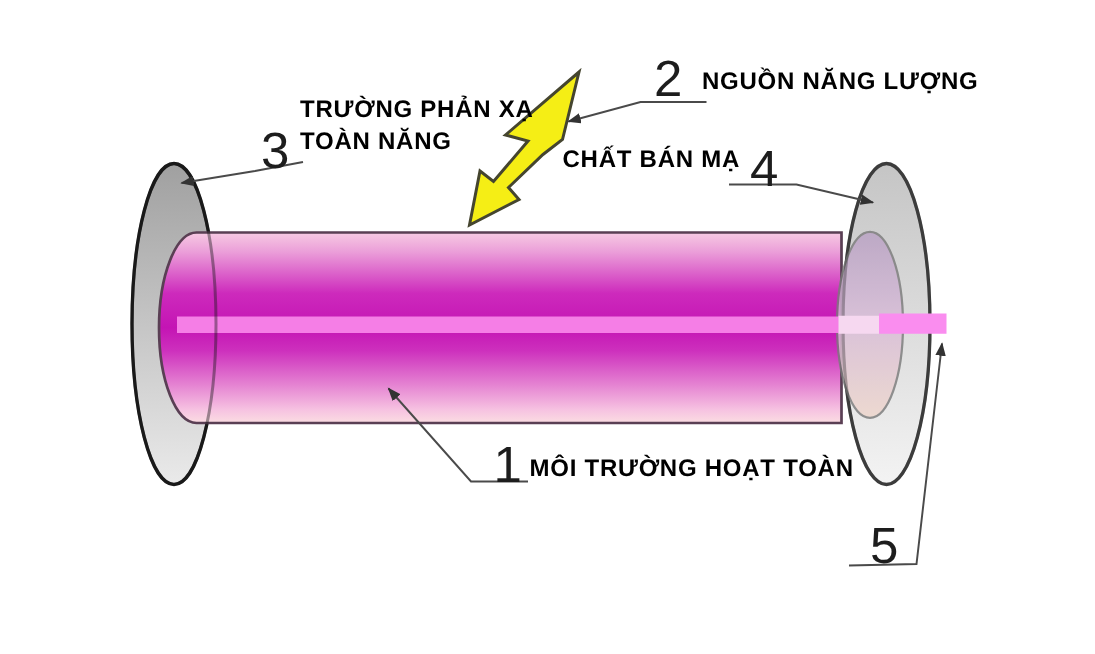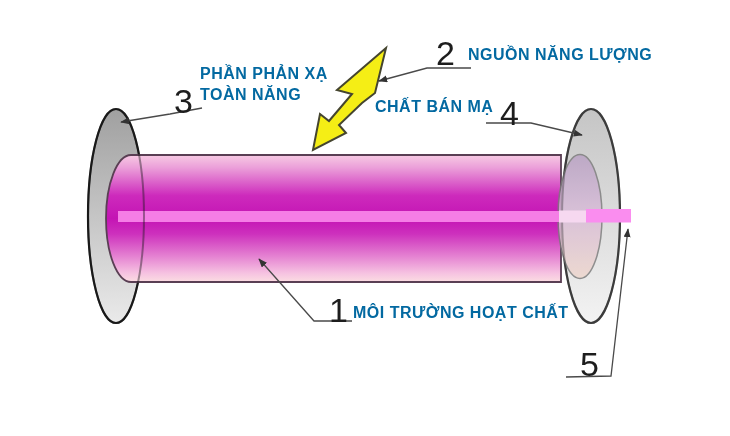--- a/index.html
+++ b/index.html
@@ -2,21 +2,21 @@
 <html><head>
 <meta charset="utf-8">
 <style>
   html,body{margin:0;padding:0;background:#fff;}
   #stage{
     position:relative;width:730px;height:436px;background:#ffffff;
     font-family:"Liberation Sans","DejaVu Sans",sans-serif;overflow:hidden;
   }
   #diagram-svg{position:absolute;left:0;top:0;}
   .lbl{
-    position:absolute;color:#0369a1;font-weight:700;font-size:16px;
+    position:absolute;color:#000000;font-weight:700;font-size:16px;
     letter-spacing:.5px;white-space:nowrap;line-height:1;
   }
   .num{
     position:absolute;color:#1d1d1d;font-weight:400;font-size:34px;
     line-height:1;white-space:nowrap;
   }
 </style>
 </head>
 <body>
 
@@ -72,27 +72,27 @@
     <g fill="none" stroke="#4a4a4a" stroke-width="1.3">
       <polyline points="352,321 314,321 259,259" marker-end="url(#arrow)"></polyline>
       <polyline points="471,68 427,68 379,81" marker-end="url(#arrow)"></polyline>
       <polyline points="202,108 170,114 121,122" marker-end="url(#arrow)"></polyline>
       <polyline points="486,123 531,123 582,135" marker-end="url(#arrow)"></polyline>
       <polyline points="566,377 611,376 628,229" marker-end="url(#arrow)"></polyline>
     </g>
   </svg>
 
   <span class="num" style="left:174px;top:84px">3</span>
-  <span class="lbl" style="left:200px;top:66px">PHẦN PHẢN XẠ</span>
+  <span class="lbl" style="left:200px;top:66px">TRƯỜNG PHẢN XẠ</span>
   <span class="lbl" style="left:200px;top:87px">TOÀN NĂNG</span>
 
   <span class="num" style="left:436px;top:36px">2</span>
   <span class="lbl" style="left:468px;top:47px">NGUỒN NĂNG LƯỢNG</span>
 
   <span class="lbl" style="left:375px;top:99px">CHẤT BÁN MẠ</span>
   <span class="num" style="left:500px;top:96px">4</span>
 
   <span class="num" style="left:329px;top:293px">1</span>
-  <span class="lbl" style="left:353px;top:305px">MÔI TRƯỜNG HOẠT CHẤT</span>
+  <span class="lbl" style="left:353px;top:305px">MÔI TRƯỜNG HOẠT TOÀN</span>
 
   <span class="num" style="left:580px;top:347px">5</span>
 
 </div>
 
 </body></html>

